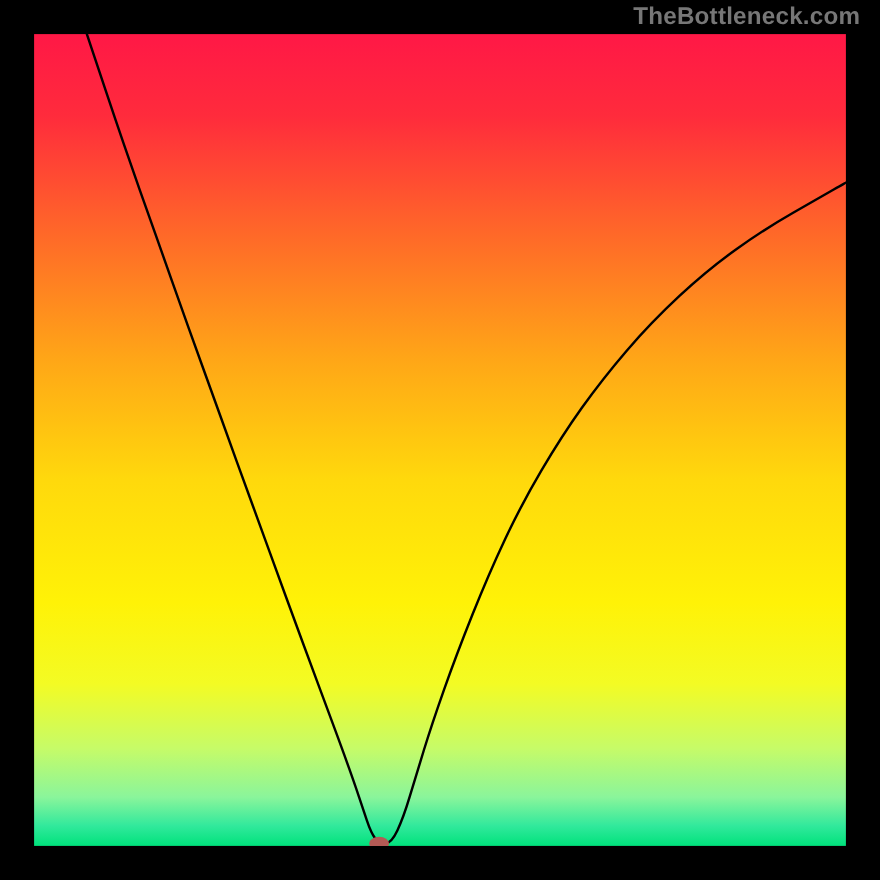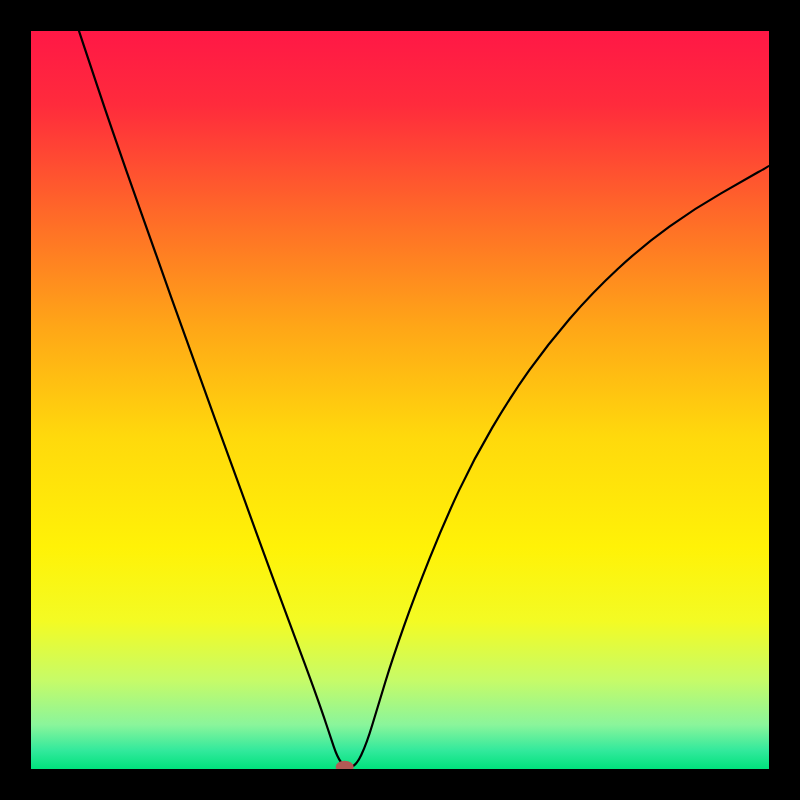--- a/index.html
+++ b/index.html
@@ -35,20 +35,21 @@
     height: 738px;
   }
   svg {
     display: block;
   }
 </style>
 </head>
 <body>
 
 <div class="frame">
+  <div class="watermark">TheBottleneck.com</div>
   <div class="plot-wrap">
     <svg id="chart-svg" width="738" height="738" viewBox="0 0 738 738" preserveAspectRatio="none">
       <defs>
         <linearGradient id="bg-grad" x1="0" y1="0" x2="0" y2="1">
             <stop offset="0.00%" stop-color="#ff1846"></stop>
             <stop offset="10.00%" stop-color="#ff2b3c"></stop>
             <stop offset="25.00%" stop-color="#ff6a28"></stop>
             <stop offset="40.00%" stop-color="#ffa617"></stop>
             <stop offset="55.00%" stop-color="#ffd90c"></stop>
             <stop offset="70.00%" stop-color="#fff207"></stop>

